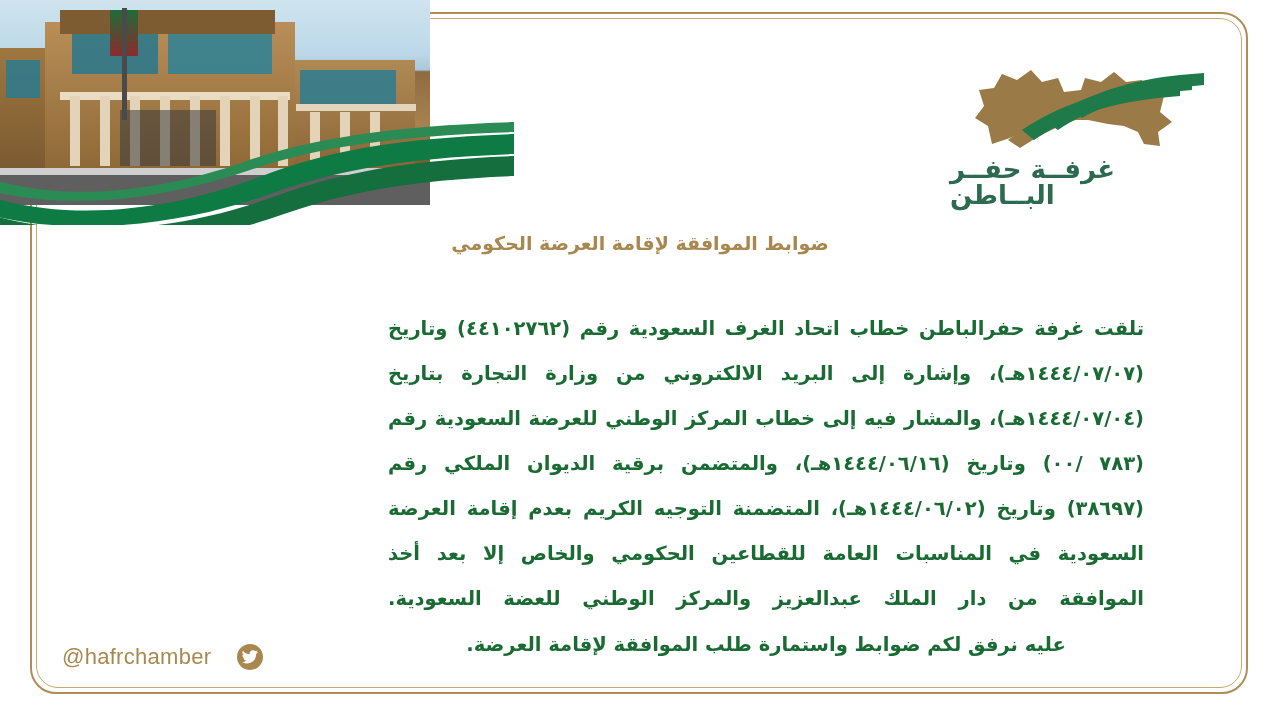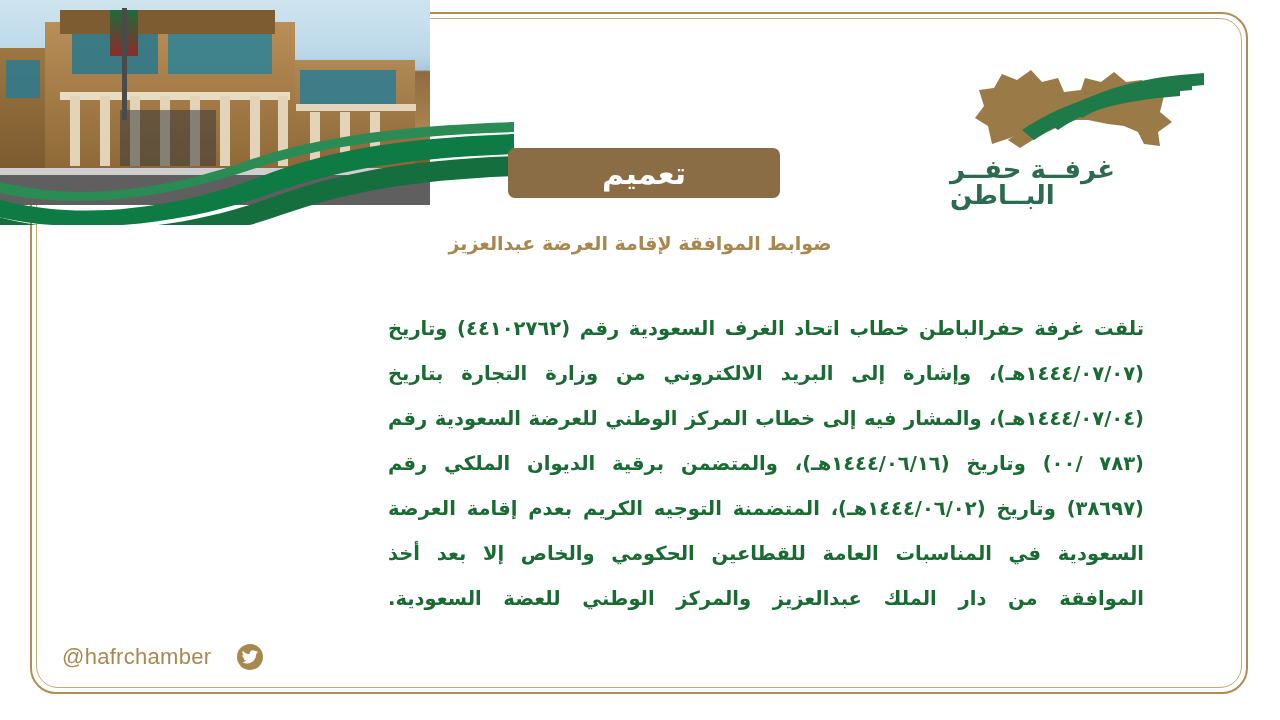--- a/index.html
+++ b/index.html
@@ -158,30 +158,28 @@
                L133,42 L137,30 L153,34 L166,24 L178,34 L194,32 L200,46 L216,48 L212,64 L224,74 L210,84
                L212,98 L196,96 L190,84 L176,78 L160,76 L140,72 L120,72 L100,76 L80,82 L62,90 Z" fill="#9a7a46"></path>
       <path d="M60,92 C96,66 138,52 182,46 L206,44 L206,56 L186,58 C142,64 104,78 72,100 Z" fill="#9a7a46"></path>
       <path d="M74,82 C110,58 150,44 206,38 L232,36 L232,48 L210,50 C156,56 118,70 86,92 Z" fill="#1f7a4a"></path>
       <path d="M96,72 C130,50 168,38 218,32 L244,30 L244,42 L222,44 C174,50 140,62 110,82 Z" fill="#1f7a4a"></path>
       <path d="M120,60 C152,42 186,32 232,27 L256,25 L256,37 L236,39 C192,44 162,54 134,70 Z" fill="#1f7a4a"></path>
     </svg>
     <div class="logo-ar">غرفــة حفــر البــاطن</div>
   </div>
 
-  <div class="title-banner">
-    <span>تعميم</span>
-  </div>
 
-  <div class="subtitle">ضوابط الموافقة لإقامة العرضة عبدالعزيز</div>
+  <div class="subtitle">ضوابط الموافقة لإقامة العرضة الحكومي</div>
 
   <div class="body-text">
     <p>تلقت غرفة حفرالباطن خطاب اتحاد الغرف السعودية رقم (٤٤١٠٢٧٦٢) وتاريخ (١٤٤٤/٠٧/٠٧هـ)، وإشارة إلى البريد الالكتروني من وزارة التجارة بتاريخ (١٤٤٤/٠٧/٠٤هـ)، والمشار فيه إلى خطاب المركز الوطني للعرضة السعودية رقم (٧٨٣ /٠٠) وتاريخ (١٤٤٤/٠٦/١٦هـ)، والمتضمن برقية الديوان الملكي رقم (٣٨٦٩٧) وتاريخ (١٤٤٤/٠٦/٠٢هـ)، المتضمنة التوجيه الكريم بعدم إقامة العرضة السعودية في المناسبات العامة للقطاعين الحكومي والخاص إلا بعد أخذ الموافقة من دار الملك عبدالعزيز والمركز الوطني للعضة السعودية.</p>
   </div>
 
+  <div class="closing">عليه نرفق لكم ضوابط واستمارة طلب الموافقة لإقامة العرضة.</div>
 
   <div class="social">
     <span class="bird">
       <svg width="16" height="14" viewBox="0 0 16 14" aria-hidden="true">
         <path d="M16,1.7 C15.4,2 14.8,2.2 14.1,2.3 C14.8,1.9 15.3,1.2 15.6,0.4 C14.9,0.8 14.2,1.1 13.4,1.3
                  C12.8,0.6 11.9,0.2 10.9,0.2 C9.1,0.2 7.6,1.7 7.6,3.6 C7.6,3.9 7.6,4.1 7.7,4.3
                  C4.9,4.2 2.5,2.8 0.9,0.8 C0.6,1.3 0.4,1.9 0.4,2.5 C0.4,3.7 1,4.7 1.9,5.3
                  C1.3,5.3 0.8,5.1 0.3,4.9 L0.3,4.9 C0.3,6.5 1.5,7.9 3,8.2 C2.7,8.3 2.4,8.3 2.1,8.3
                  C1.9,8.3 1.7,8.3 1.5,8.2 C1.9,9.6 3.2,10.6 4.7,10.6 C3.5,11.5 2.1,12.1 0.5,12.1
                  C0.3,12.1 0.1,12.1 0,12.1 C1.5,13 3.2,13.6 5,13.6 C10.9,13.6 14.1,8.7 14.1,4.5

